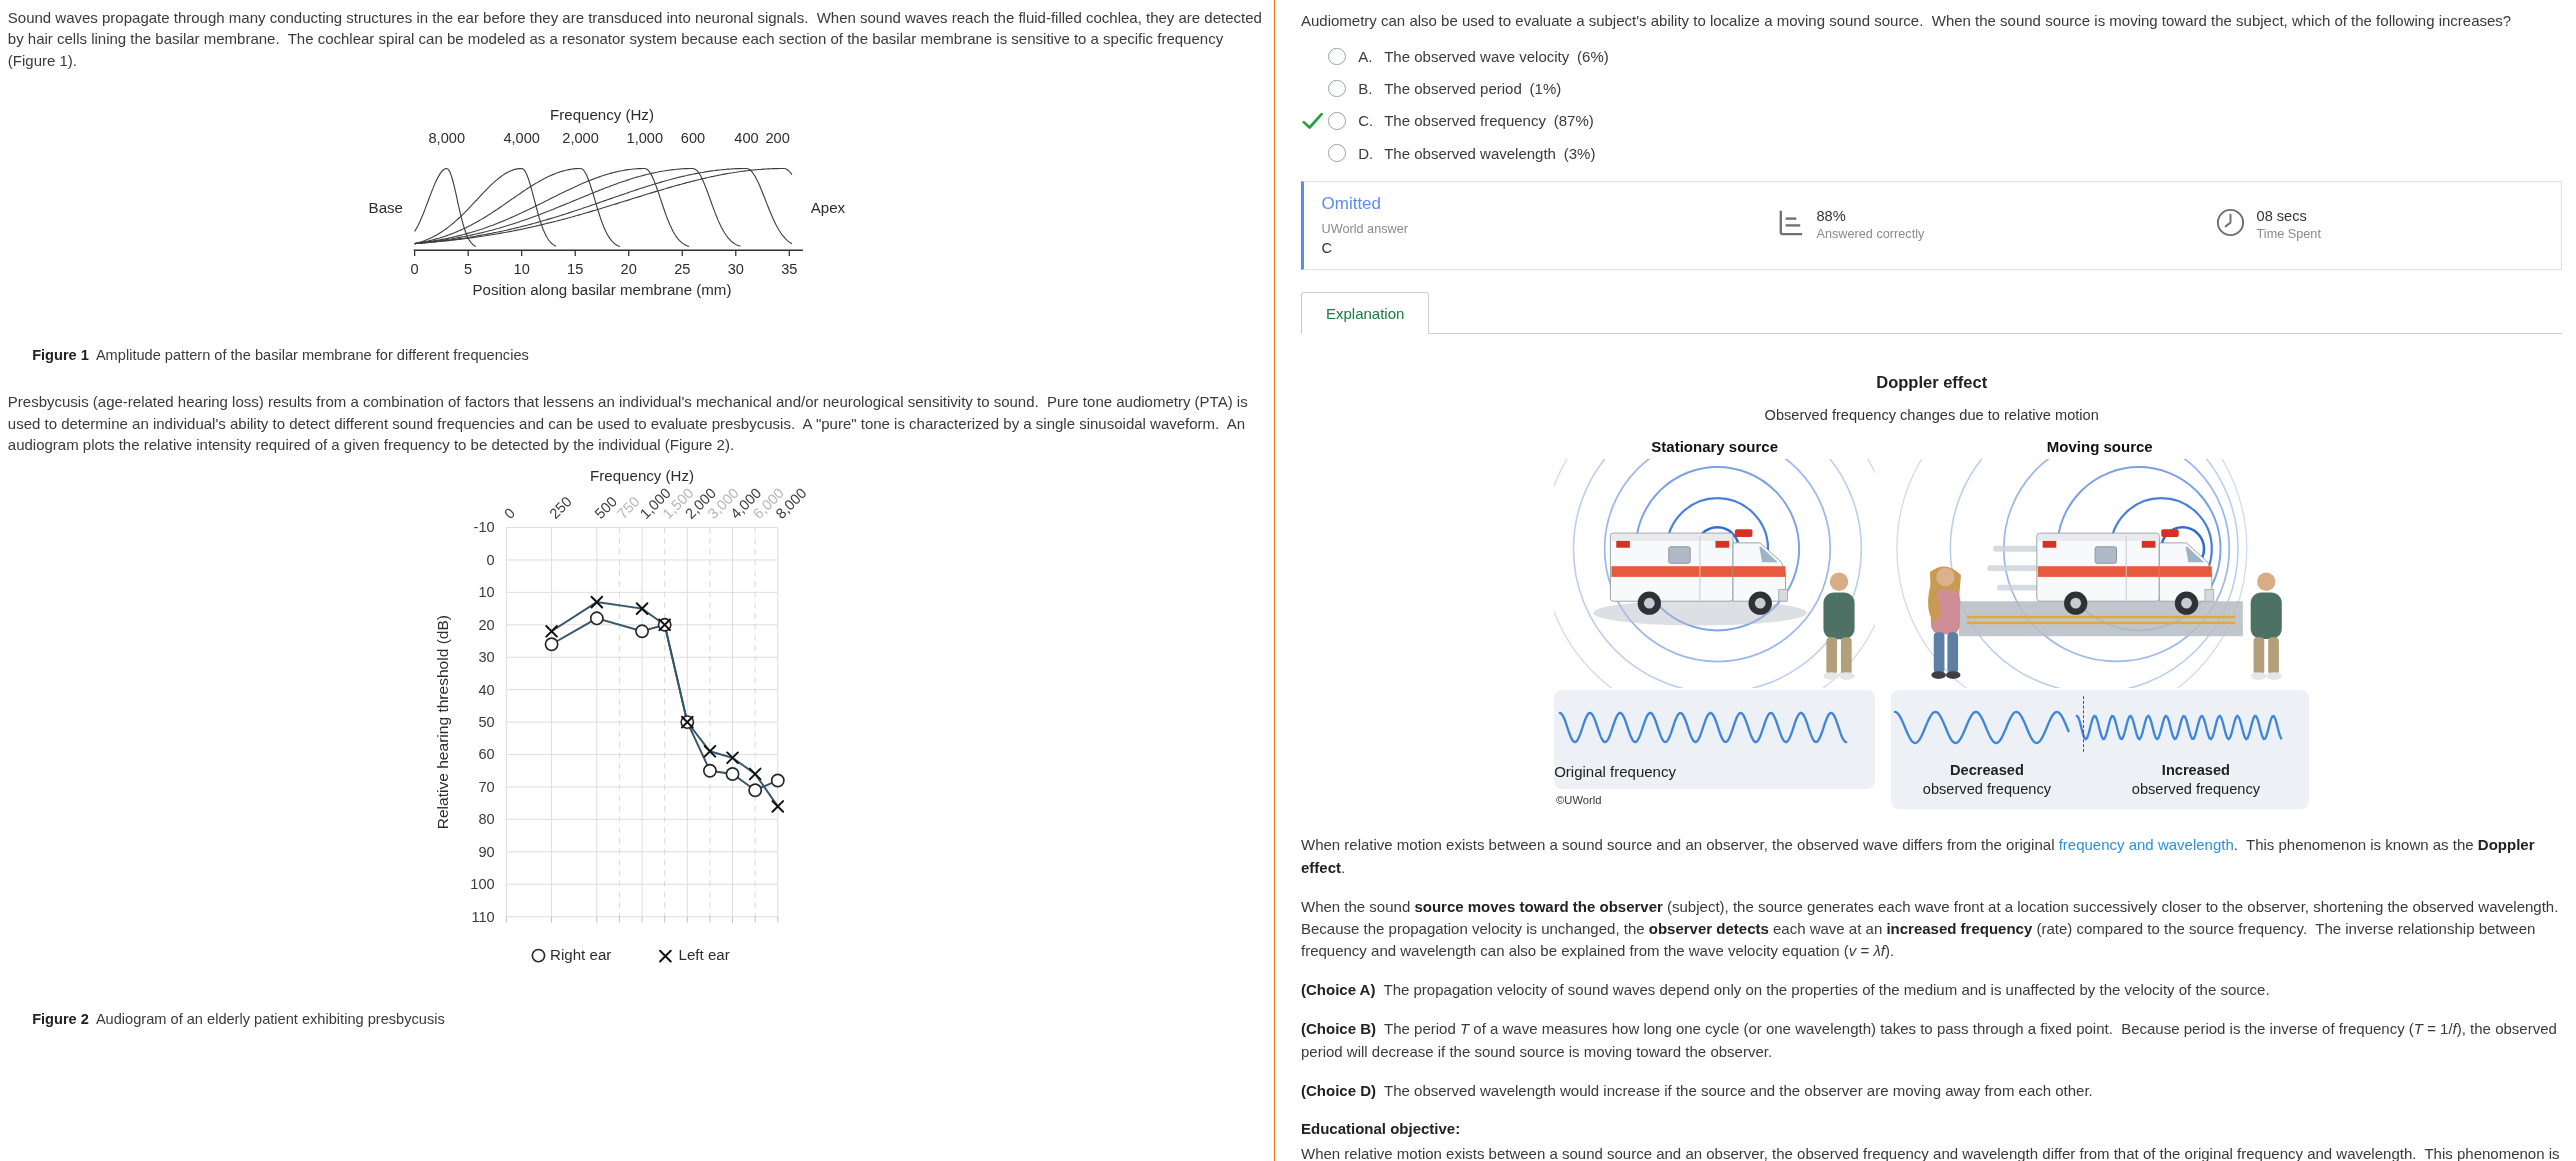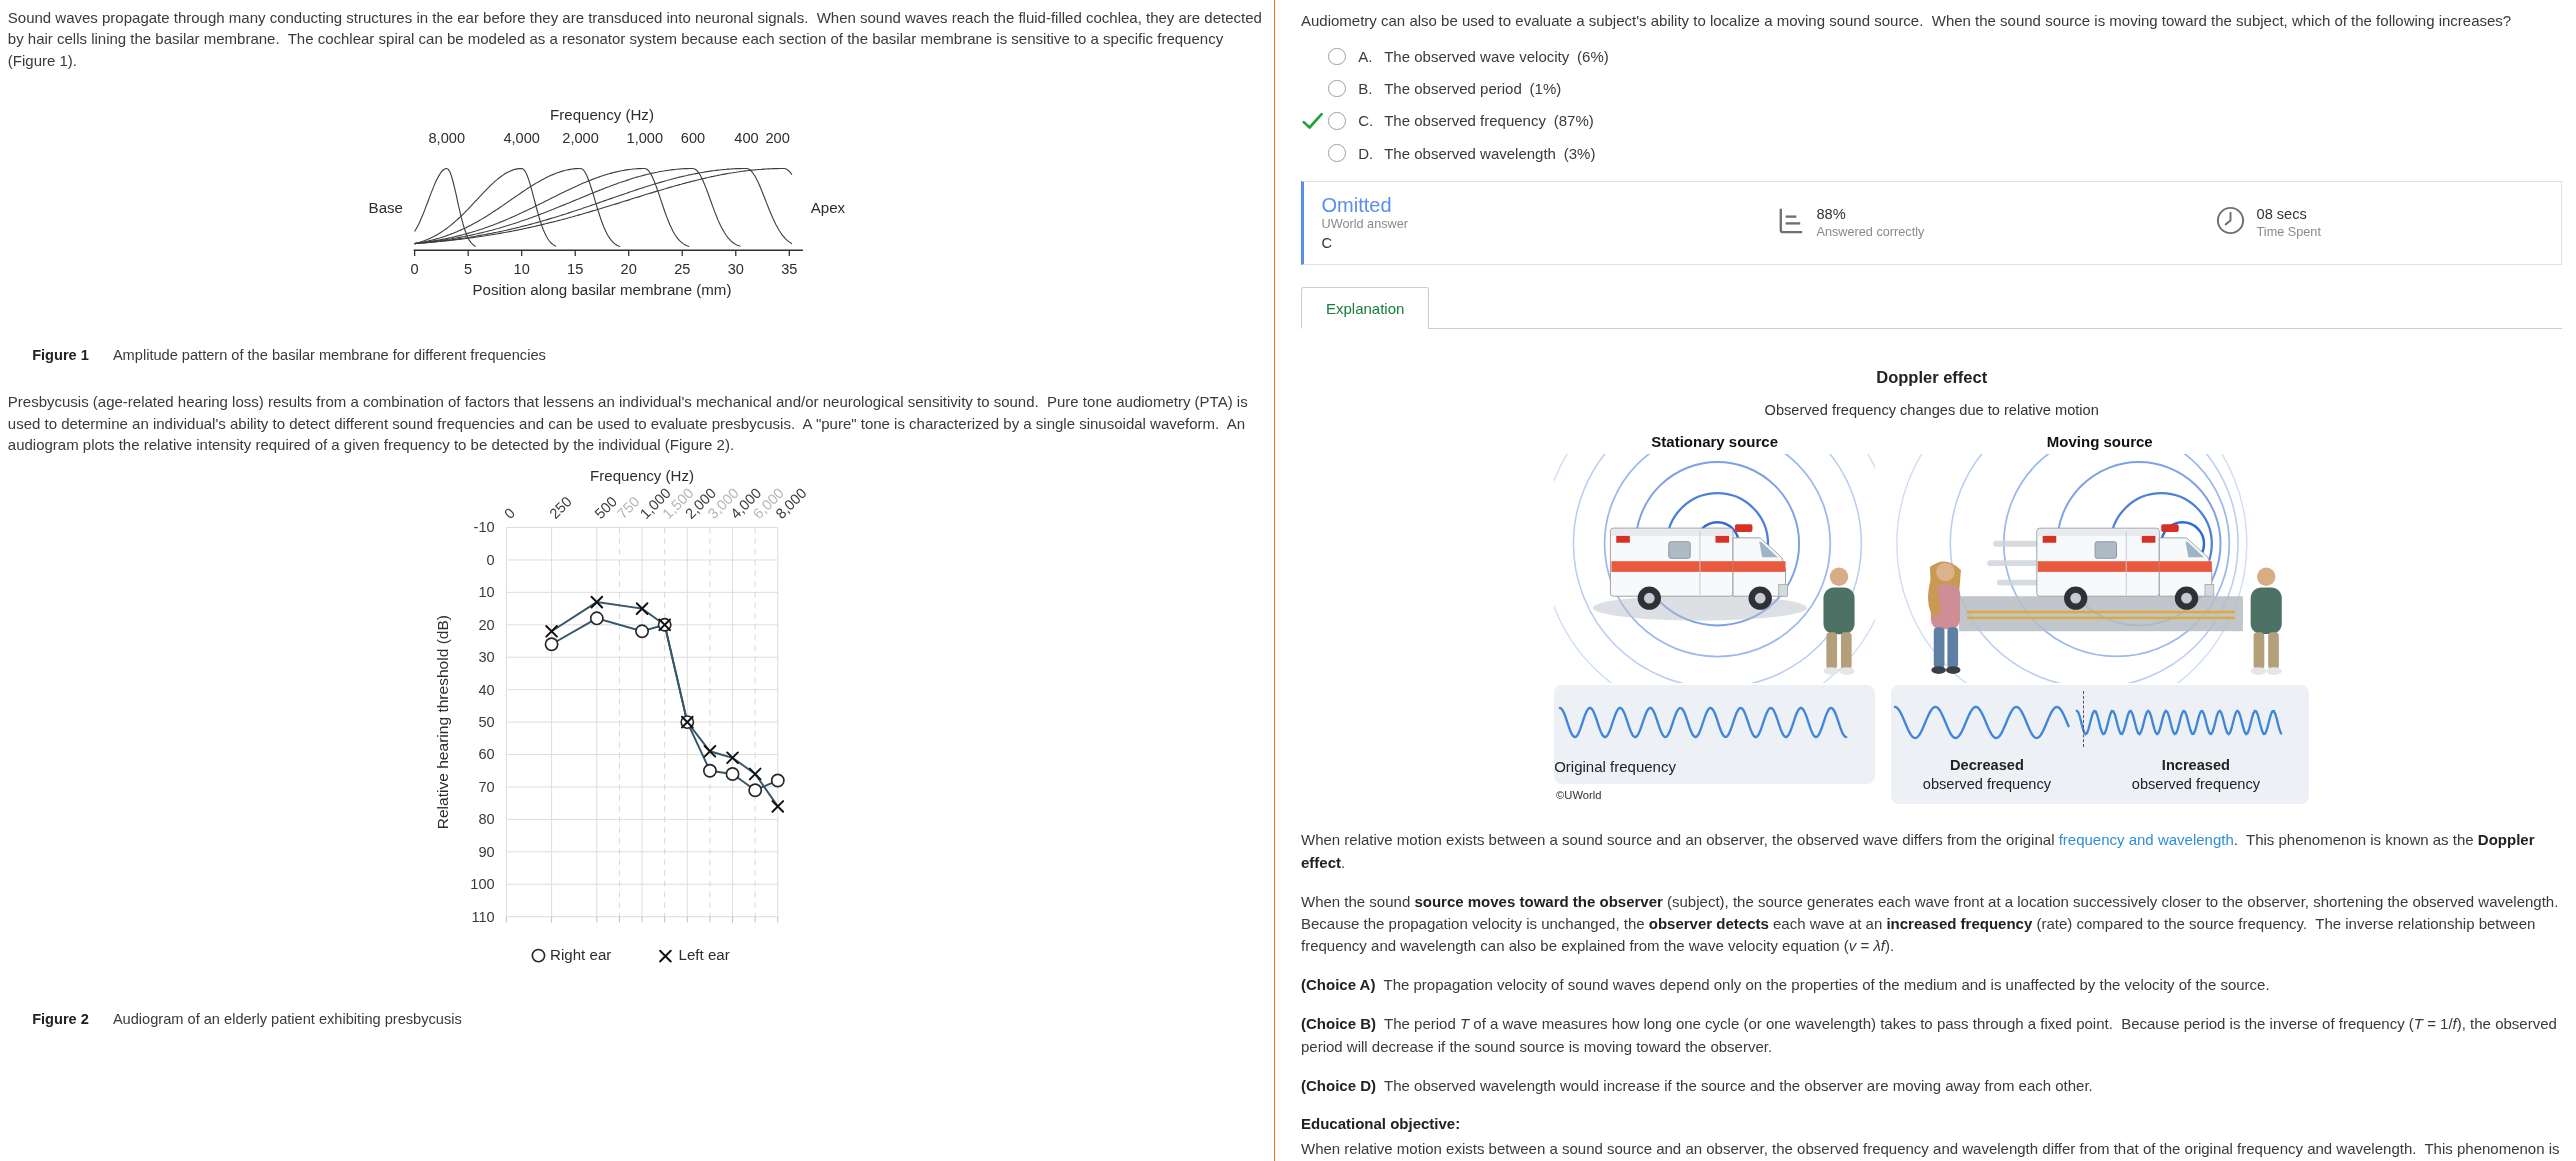--- a/index.html
+++ b/index.html
@@ -10,41 +10,41 @@
   }
   .page { display:flex; width:2576px; height:1161px; }
 
   
   .left-panel { width:1275px; min-width:1275px; border-right:1px solid #f97316; padding:6.8px 9.7px 0 7.8px; background:#fff; }
   .passage-p { font-size:15px; line-height:21.4px; white-space:pre-wrap; }
   .fig1-wrap { margin:33px 0 0 358px; }
   .fig2-wrap { margin:11.7px 0 0 331px; }
   .fig-caption { font-size:14.6px; margin-top:23.4px; white-space:pre-wrap; }
   .fig-caption b { color:#222; }
-  .fig-caption .cap-text { margin-left:24px; }
+  .fig-caption .cap-text { margin-left:7px; }
   .p2 { margin-top:11.7px; }
   .fig2-caption { margin-top:5.8px; }
 
   
   .right-panel { flex:1; padding:9.7px 13.6px 0 26px; background:#fff; }
   .question-text { font-size:15px; line-height:21.4px; white-space:pre-wrap; margin-bottom:15.6px; }
   .options { margin-left:1px; }
   .opt { display:flex; align-items:center; margin-bottom:12.7px; font-size:15px; }
   .check-slot { width:26px; height:19.5px; display:flex; align-items:center; }
   .check-slot svg { visibility:hidden; }
   .opt.correct .check-slot svg { visibility:visible; }
   .radio { width:17.5px; height:17.5px; border:1.5px solid #9aa0a6; border-radius:50%; background:#fff; margin-right:12.7px; flex:none; cursor:pointer; }
   .opt-letter { width:26px; color:#3a3a3a; }
   .opt-text { white-space:pre-wrap; }
   .opt-pct { margin-left:7.8px; }
 
   
   .result-box { margin-top:18.5px; display:flex; align-items:center; border:1px solid #e0e0e0; border-left:3.9px solid #5b8def; background:#fff; padding:11.7px 17.5px 13.6px; min-height:82px; }
   .res-col1 { width:37%; }
-  .res-status { color:#5b8def; font-size:20px; margin-bottom:0; }
+  .res-status { color:#5b8def; font-size:17px; margin-bottom:8px; }
   .res-correct-label { color:#8a8a8a; font-size:12.7px; margin-bottom:3.9px; }
   .res-correct-val { color:#333; font-size:14.6px; }
   .res-col { display:flex; align-items:center; }
   .res-col2 { width:36%; }
   .res-icon { margin-right:9.7px; flex:none; }
   .res-val { font-size:14.6px; color:#333; margin-bottom:2.9px; }
   .res-sub { font-size:12.7px; color:#8a8a8a; }
 
   
   .tabrow { margin-top:21.4px; border-bottom:1px solid #ccc; }

